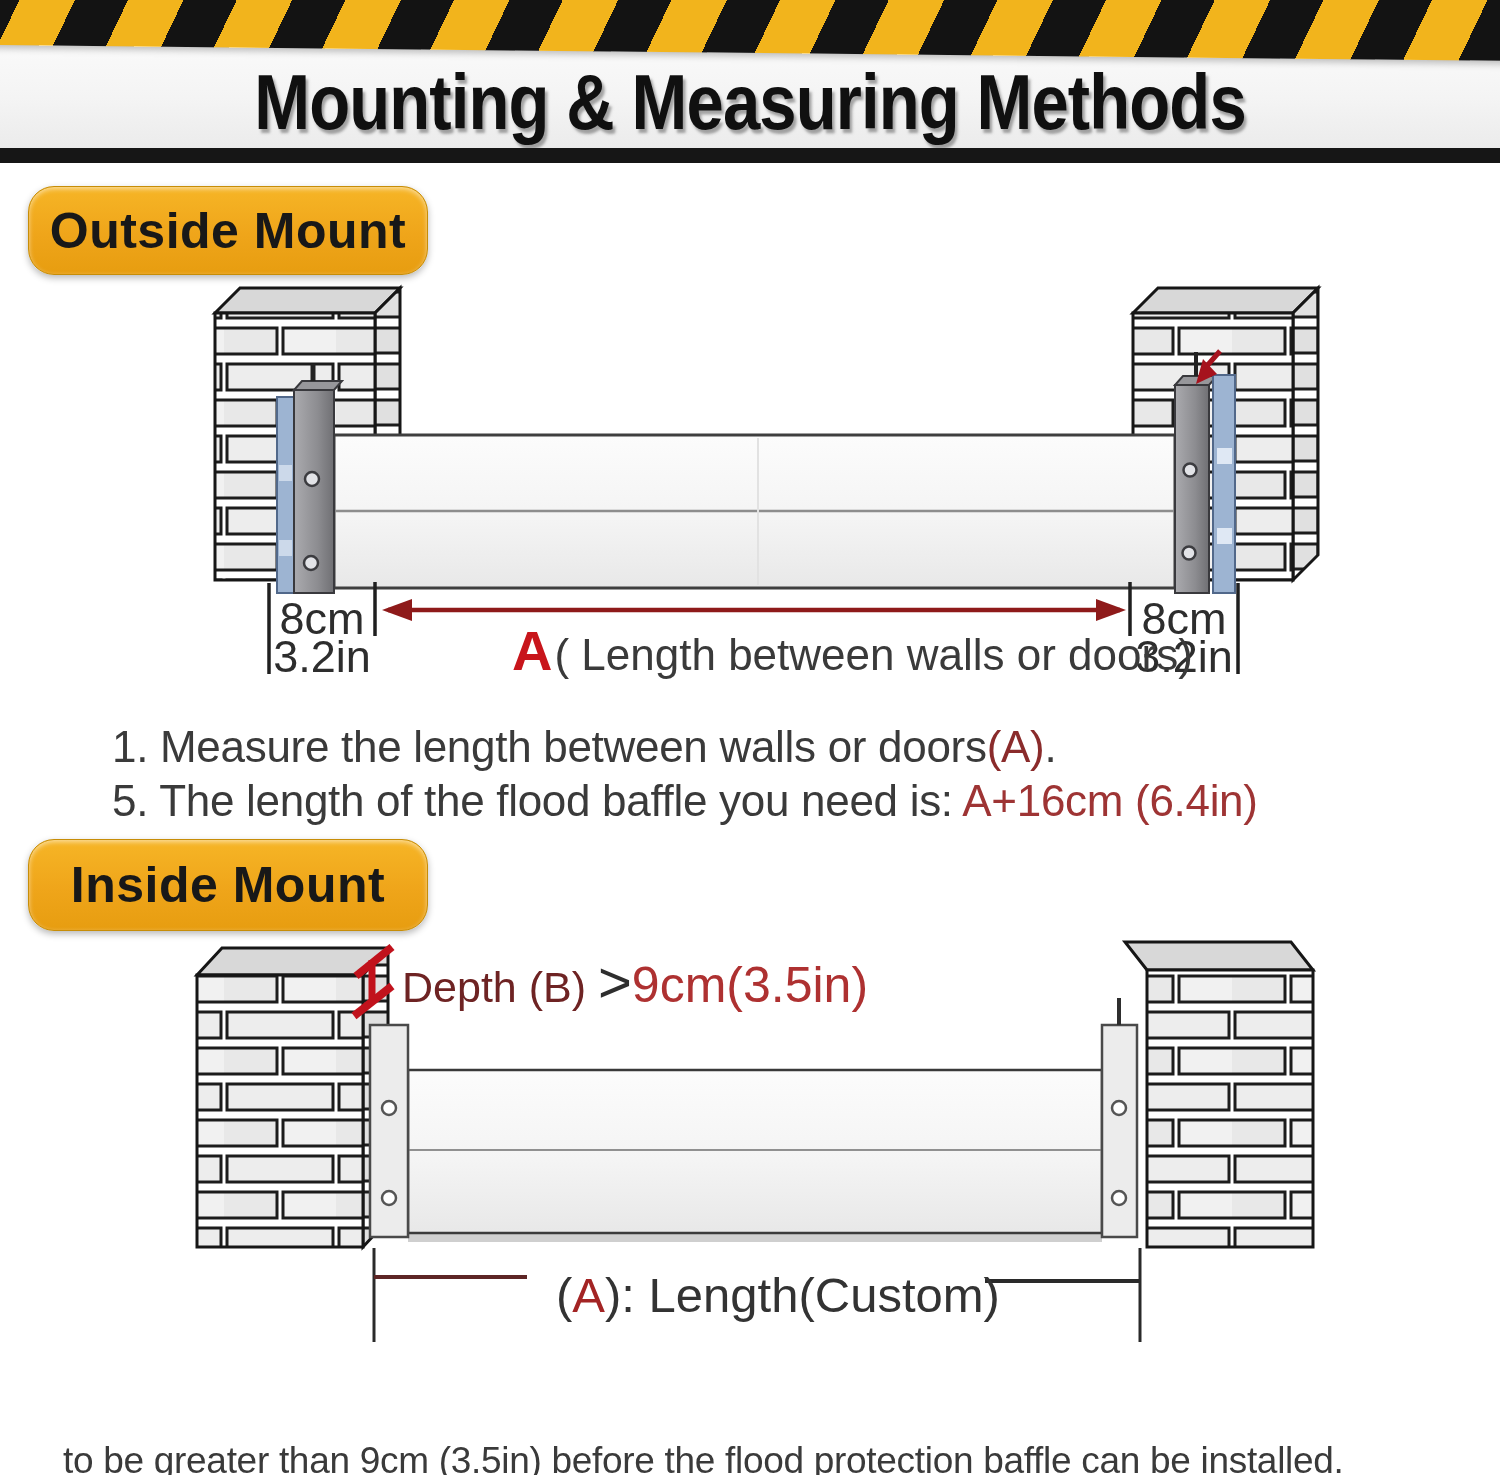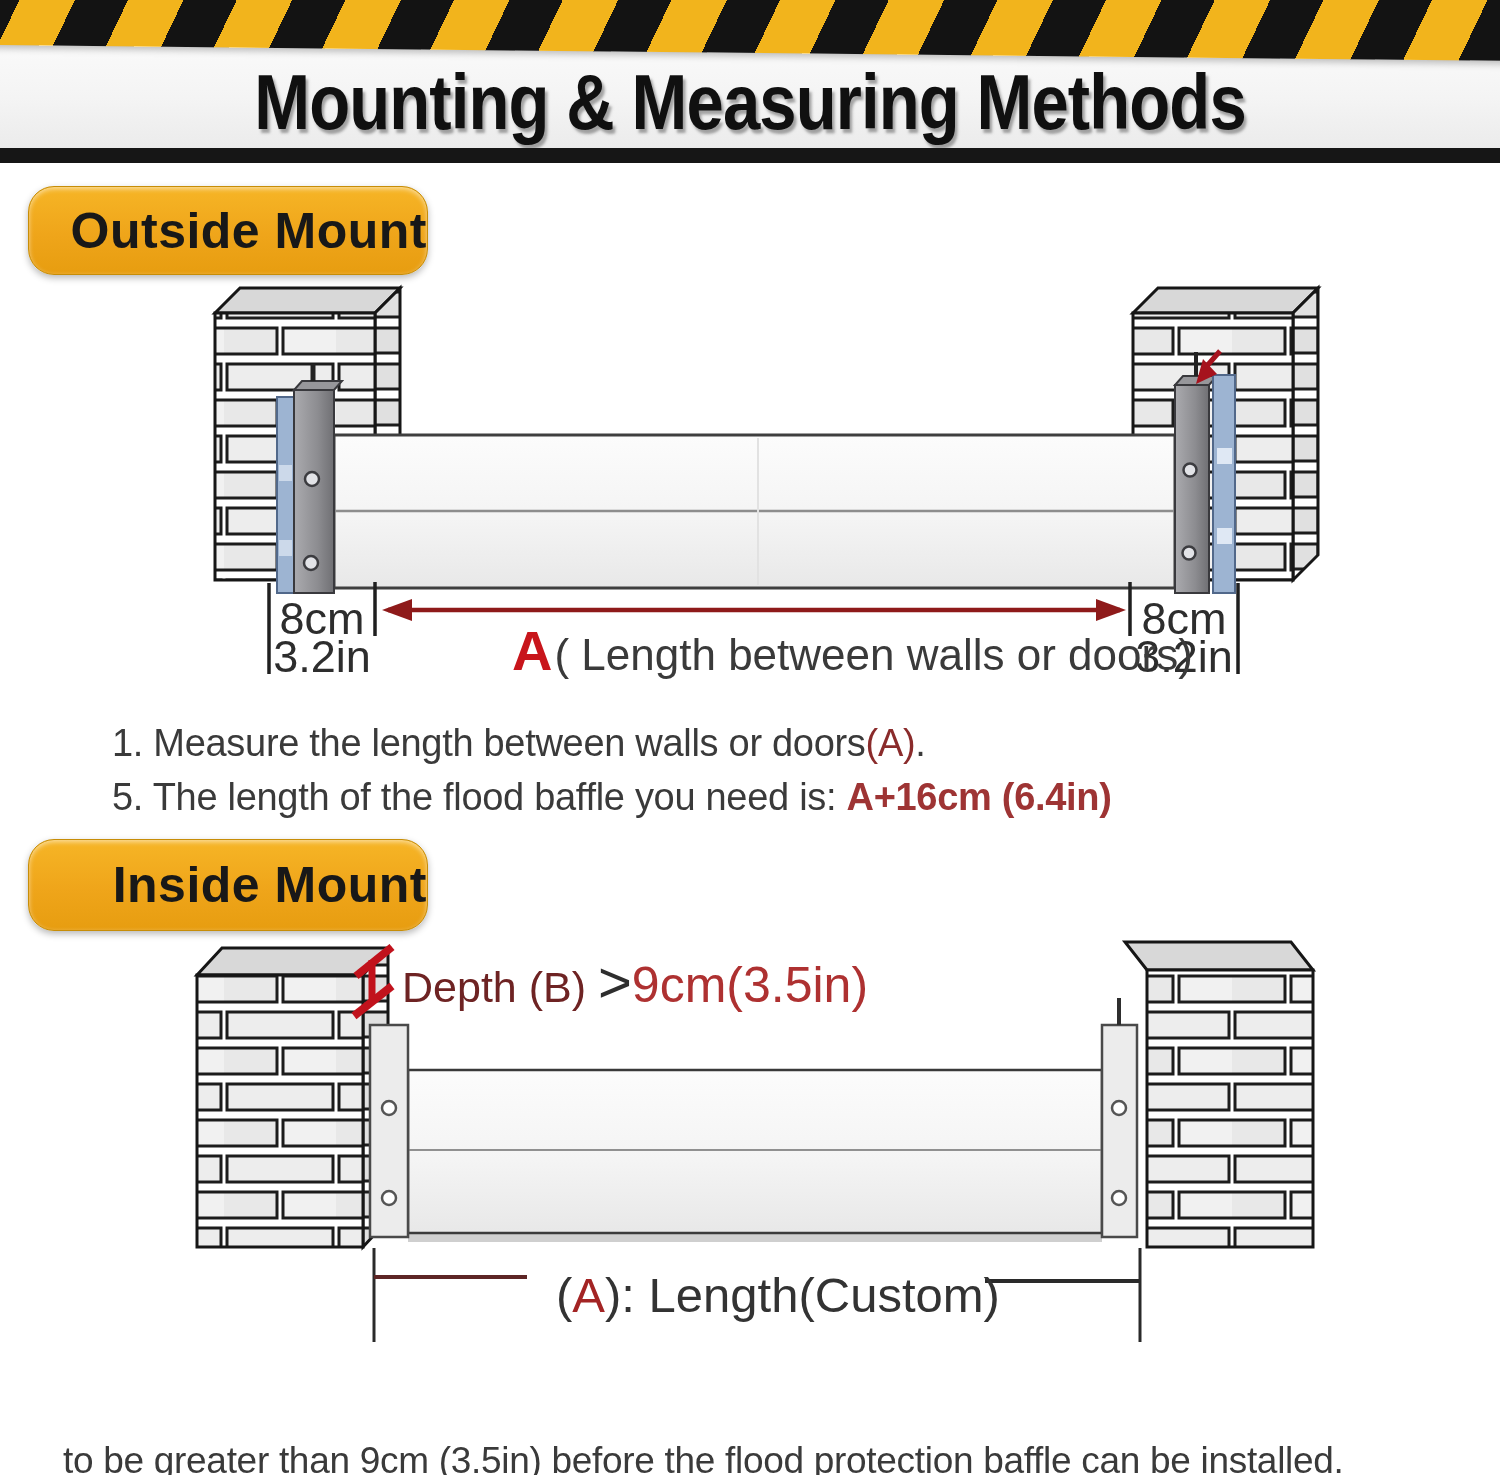--- a/index.html
+++ b/index.html
@@ -15,33 +15,33 @@
   .page-title{position:absolute;top:58px;left:0;width:1500px;margin:0;text-align:center;
           font-size:77px;font-weight:700;letter-spacing:-1px;color:#101010;
           transform:scaleX(.87);text-shadow:3px 4px 3px rgba(95,95,95,.55);white-space:nowrap;}
   .banner-bar{position:absolute;bottom:0;left:0;width:100%;height:15px;background:#161616;}
 
   
   .badge{position:absolute;left:28px;width:398px;border-radius:26px;
          background:linear-gradient(180deg,#f6b526 0%,#efa51a 55%,#e79d10 100%);
          border:1px solid #c78d07;
          box-shadow:inset 0 2px 5px rgba(255,255,255,.55),0 3px 7px rgba(0,0,0,.28);
-         display:flex;align-items:center;justify-content:flex-end;
+         display:flex;align-items:center;justify-content:center;
          font-size:50px;font-weight:600;color:#181818;letter-spacing:.5px;}
   .badge-outside{top:186px;height:87px;}
   .badge-inside{top:839px;height:90px;}
 
   
   .diagram{position:absolute;left:0;}
   svg text{font-family:"Liberation Sans",sans-serif;}
   .dimtxt{font-size:45px;fill:#2d2d2d;}
 
   
-  .step{position:absolute;font-size:38px;color:#3a3a3a;letter-spacing:-.3px;white-space:nowrap;}
-  .red-soft{color:#9e3434;font-weight:bold;}
+  .step{position:absolute;font-size:44px;color:#3a3a3a;letter-spacing:-.3px;white-space:nowrap;}
+  .red-soft{color:#9e3434;}
   .maroon{color:#8a2b2b;}
 </style>
 </head>
 <body>
 
 <div class="page">
 
   <div class="banner">
     <div class="hazard-stripes"></div>
     <h1 class="page-title">Mounting &amp; Measuring Methods</h1>

